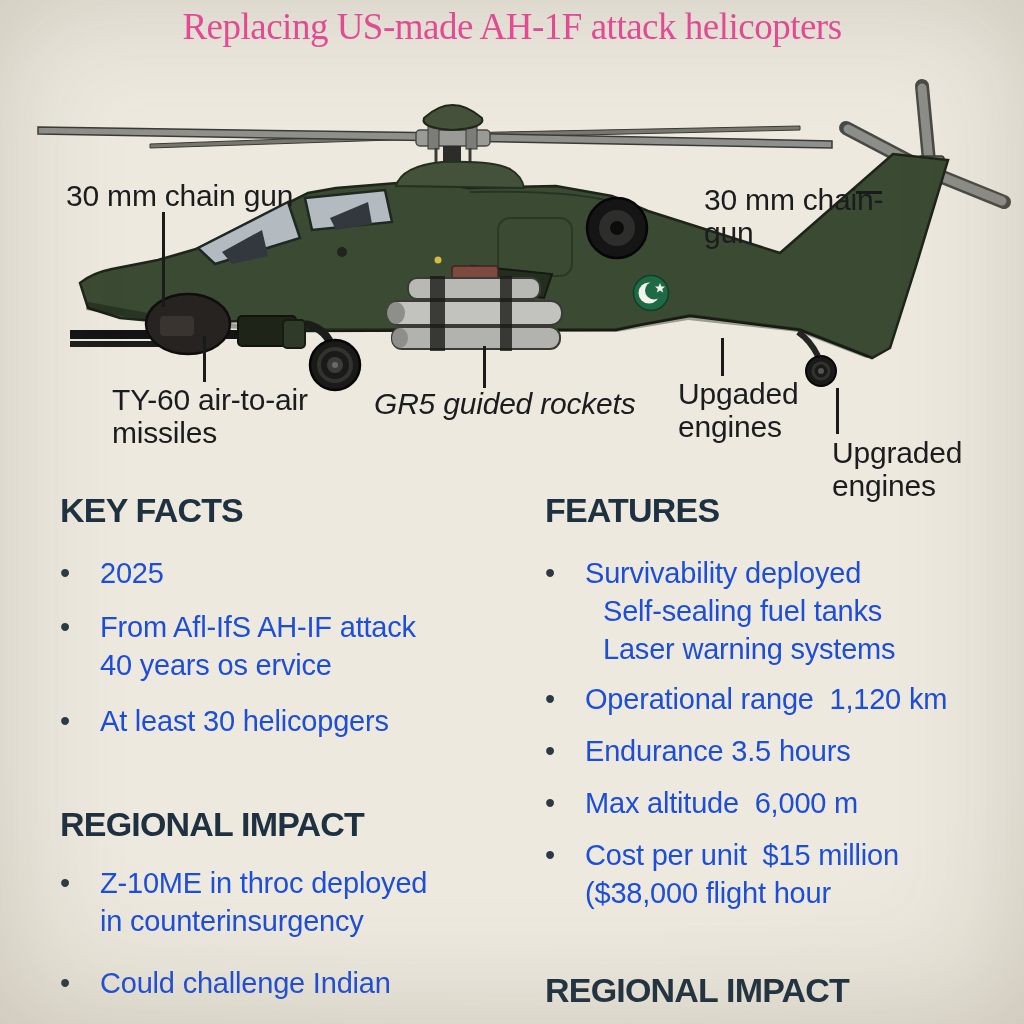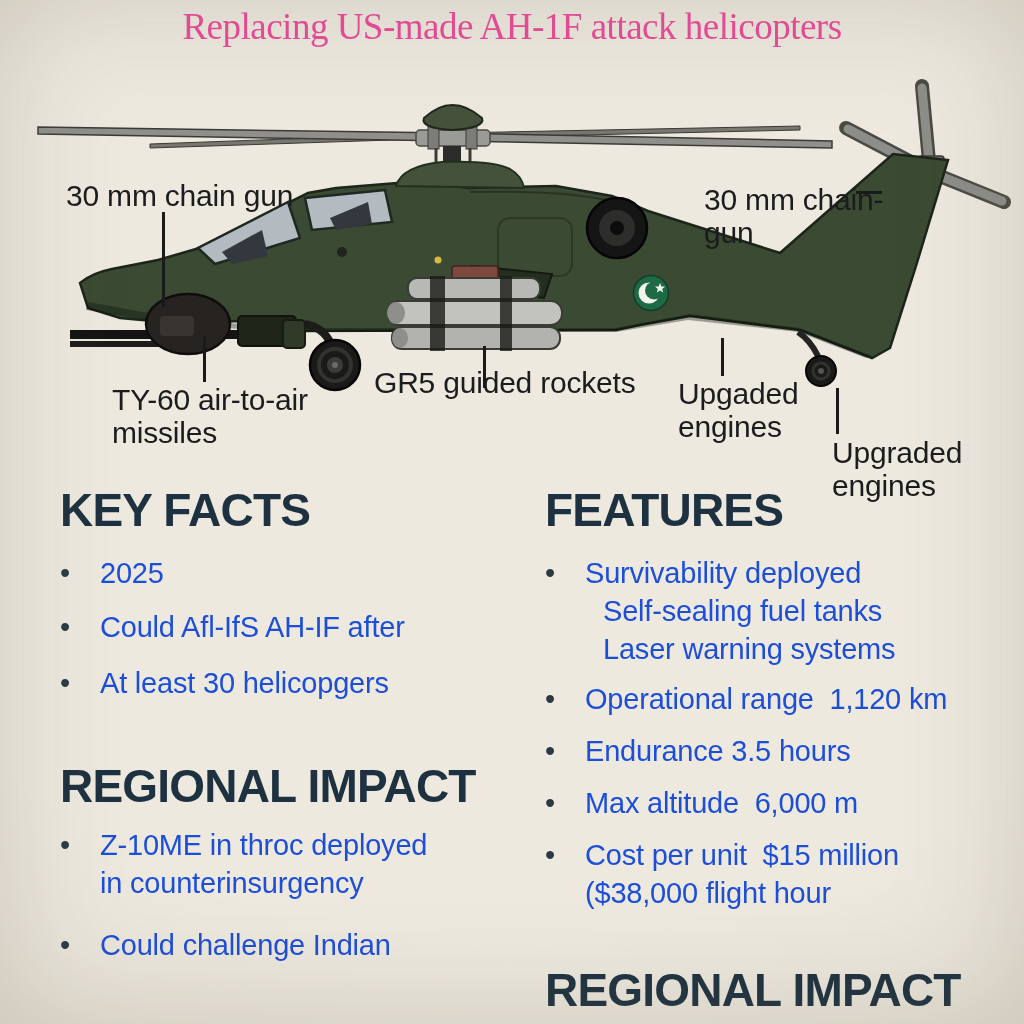--- a/index.html
+++ b/index.html
@@ -16,21 +16,21 @@
   .heli-svg{position:absolute;left:0;top:70px;width:1024px;height:400px;}
   .callout-label{
     position:absolute;font-size:30px;line-height:33px;color:#1b1c1d;letter-spacing:-0.2px;
   }
   .callout-label .c-line{display:block;white-space:pre;}
   .callout-line{position:absolute;background:#1a1a1a;width:3px;}
   .col{position:absolute;width:460px;}
   .col-left{left:60px;top:488px;width:455px;}
   .col-right{left:545px;top:488px;width:465px;}
   .sec-heading{
-    margin:0;font-size:46px;line-height:44px;font-weight:bold;
+    margin:0;font-size:34px;line-height:44px;font-weight:bold;
     color:#1e3140;letter-spacing:-0.8px;
   }
   .bullet-row{display:flex;}
   .bullet-dot{flex:0 0 40px;font-size:29px;line-height:38px;color:#2c3945;}
   .bullet-lines{flex:1;}
   .t-line{display:block;white-space:pre;font-size:29px;line-height:38px;color:#1d4ed8;letter-spacing:-0.2px;}
   .t-line.sub{padding-left:18px;}
   .vignette{position:absolute;inset:0;pointer-events:none;
     box-shadow:inset 0 0 120px rgba(120,110,90,0.25);}
 </style>
@@ -147,21 +147,21 @@
   <span class="c-line">30 mm chain gun</span>
 </div>
 <div class="callout-line" style="left:162px;top:212px;height:95px;"></div>
 
 <div class="callout-label" style="left:112px;top:383px;">
   <span class="c-line">TY-60 air-to-air</span>
   <span class="c-line">missiles</span>
 </div>
 <div class="callout-line" style="left:203px;top:336px;height:46px;"></div>
 
-<div class="callout-label" style="left:374px;top:366px;">
+<div class="callout-label" style="left:374px;top:387px;font-style:italic;">
   <span class="c-line">GR5 guided rockets</span>
 </div>
 <div class="callout-line" style="left:483px;top:346px;height:42px;"></div>
 
 <div class="callout-label" style="left:704px;top:183px;">
   <span class="c-line">30 mm chain-</span>
   <span class="c-line">gun</span>
 </div>
 <div class="callout-line" style="left:856px;top:191px;width:26px;height:3px;"></div>
 
@@ -182,21 +182,22 @@
 
   <div class="bullet-row" style="margin-top:22px;">
     <span class="bullet-dot">•</span>
     <span class="bullet-lines">
       <span class="t-line">2025</span>
     </span>
   </div>
   <div class="bullet-row" style="margin-top:16px;">
     <span class="bullet-dot">•</span>
     <span class="bullet-lines">
-      <span class="t-line">Could Aﬂ-IfS AH-IF after</span>
+      <span class="t-line">From Aﬂ-IfS AH-IF attack</span>
+      <span class="t-line">40 years os ervice</span>
     </span>
   </div>
   <div class="bullet-row" style="margin-top:18px;">
     <span class="bullet-dot">•</span>
     <span class="bullet-lines">
       <span class="t-line">At least 30 helicopgers</span>
     </span>
   </div>
 
   <h2 class="sec-heading" style="margin-top:62px;">REGIONAL IMPACT</h2>

